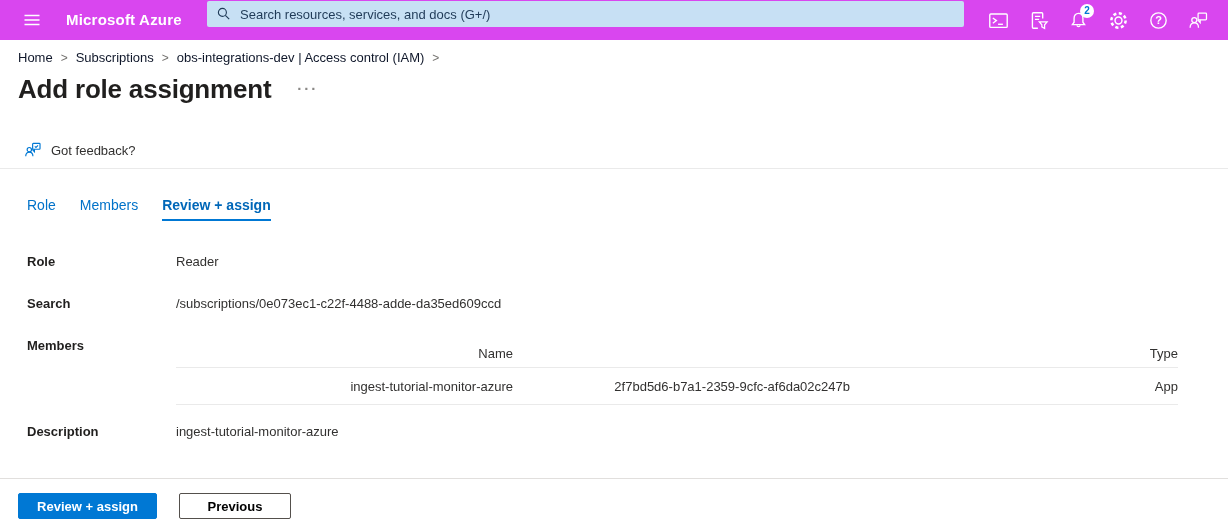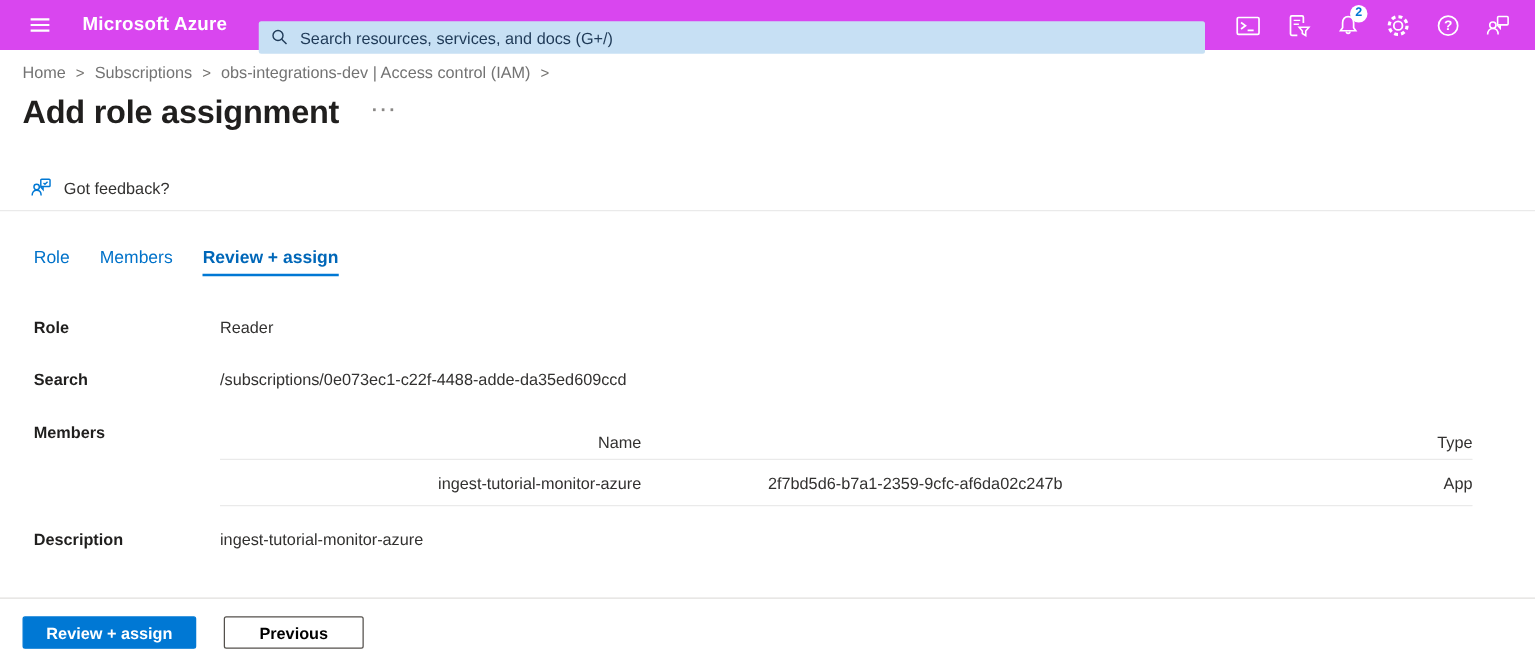--- a/index.html
+++ b/index.html
@@ -6,35 +6,35 @@
   html,body { margin:0; padding:0; background:#fff; }
   body { font-family:"Liberation Sans", sans-serif; }
   .app { position:relative; width:1228px; height:524px; background:#fff; overflow:hidden; }
 
   
   .topbar { position:absolute; left:0; top:0; width:100%; height:40px; background:#d946ef; }
   .hamburger { position:absolute; left:12px; top:0; width:40px; height:40px; background:none; border:none;
                display:flex; align-items:center; justify-content:center; cursor:pointer; padding:0; }
   .brand { position:absolute; left:66px; top:0; height:40px; line-height:40px; color:#fff;
            font-size:15px; font-weight:700; letter-spacing:.2px; cursor:pointer; }
-  .searchbox { position:absolute; left:207px; top:17px; width:757px; height:26px; background:#c7e0f4;
+  .searchbox { position:absolute; left:207px; top:1px; width:757px; height:26px; background:#c7e0f4;
                border-radius:2px; display:flex; align-items:center; padding:0 9px; }
   .searchbox svg { flex:none; margin-right:8px; }
   .searchbox input { flex:1; background:transparent; border:none; outline:none; font-size:13px;
                      color:#1f3a57; font-family:inherit; padding:0; }
   .searchbox input::placeholder { color:#1f3a57; opacity:1; }
   .topbar-icons { position:absolute; right:10px; top:0; height:40px; display:flex; }
   .tb-btn { position:relative; width:40px; height:40px; background:none; border:none; padding:0;
             display:flex; align-items:center; justify-content:center; cursor:pointer; }
   .badge { position:absolute; top:4px; right:4px; min-width:14px; height:14px; padding:0 2px; border-radius:8px;
            background:#fff; color:#0078d4; font-size:10px; font-weight:700; line-height:14px; text-align:center; }
 
   
   .breadcrumb { position:absolute; top:50px; left:18px; display:flex; align-items:center; font-size:13px; }
-  .crumb { color:#737373; text-decoration:none; cursor:pointer; }
+  .crumb { color:#0f172a; text-decoration:none; cursor:pointer; }
   .crumb-sep { color:#757370; margin:0 8px; font-size:12px; }
 
   
   .title-row { position:absolute; top:74px; left:18px; display:flex; align-items:flex-start; }
   .page-title { margin:0; font-size:26px; line-height:31px; font-weight:700; color:#201f1e; letter-spacing:-.2px; }
   .overflow-btn { margin-left:26px; margin-top:6px; background:none; border:none; color:#8a8886;
                   font-size:15px; font-weight:700; letter-spacing:2px; cursor:pointer; padding:0; }
 
   
   .feedback-row { position:absolute; top:141px; left:24px; }

